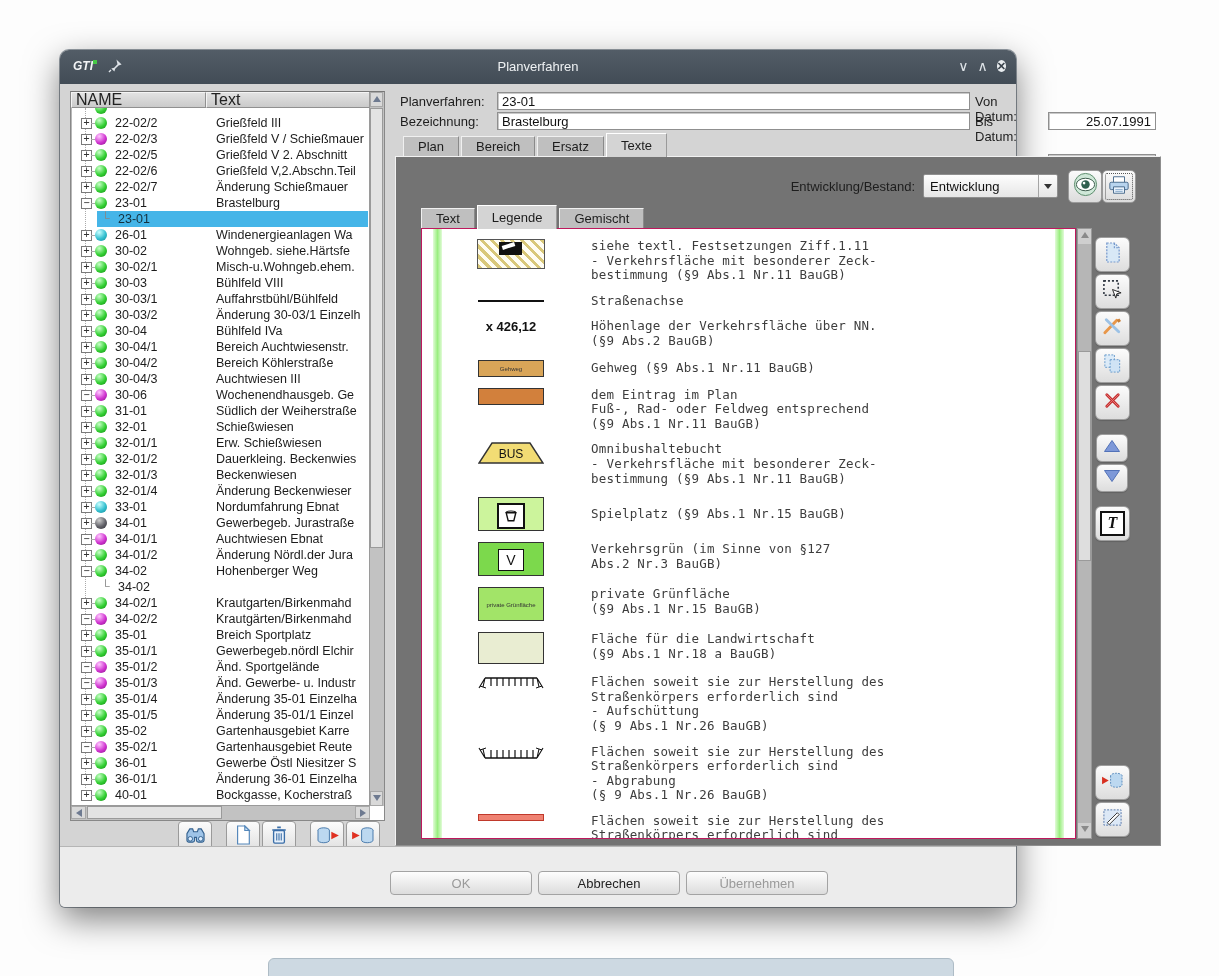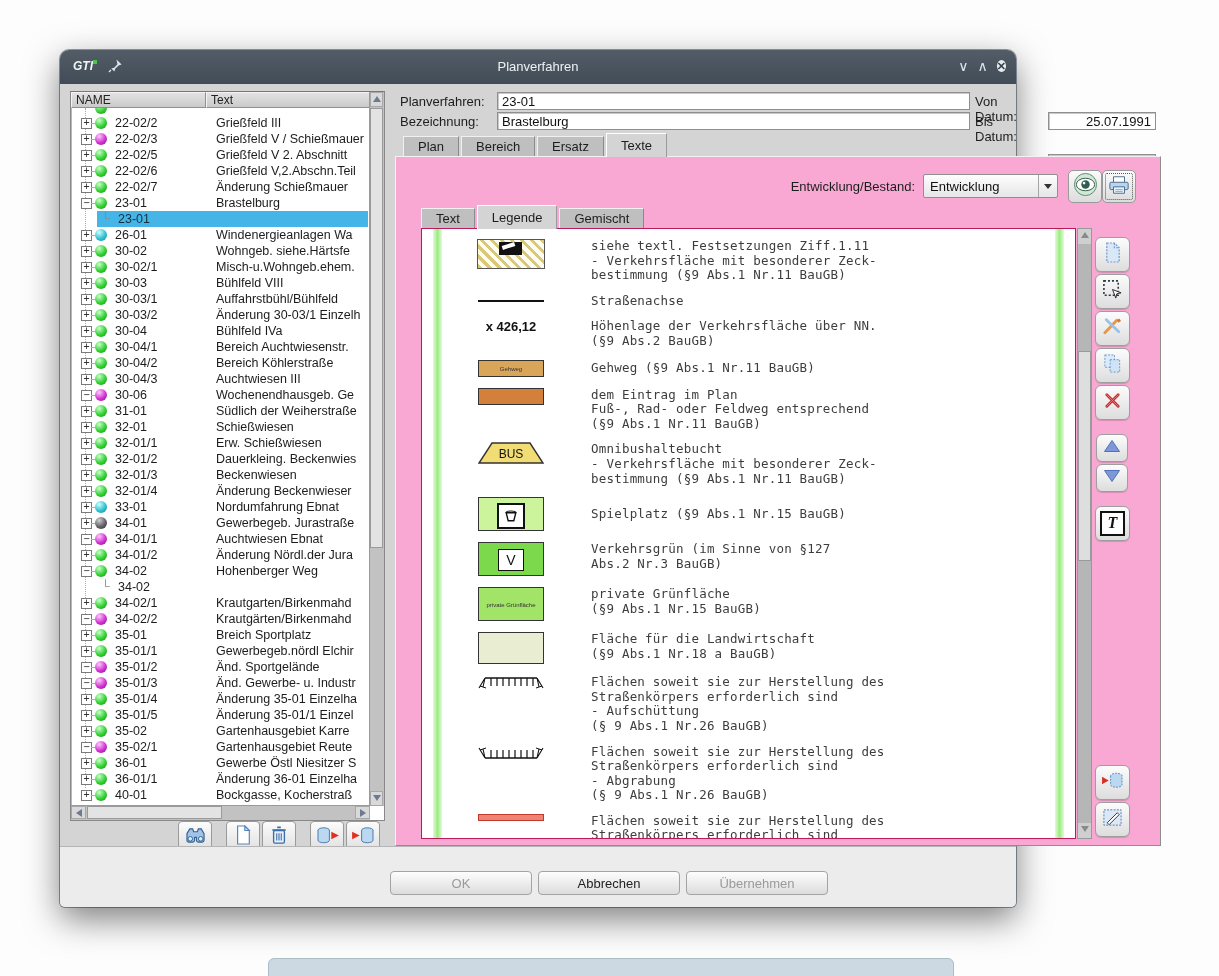--- a/index.html
+++ b/index.html
@@ -11,21 +11,21 @@
   .logo{position:absolute;left:13px;top:9px;font-style:italic;font-weight:bold;font-size:12px;letter-spacing:0;color:#f2f4f6;}
   .logo::after{content:"";position:absolute;right:-4px;top:1px;width:4px;height:4px;background:#46c846;}
   .pin{position:absolute;left:48px;top:8px;width:16px;height:16px;cursor:pointer;}
   .title{position:absolute;left:0;right:0;top:9px;text-align:center;font-size:13px;color:#eef1f3;}
   .tb-btns{position:absolute;right:10px;top:6px;display:flex;align-items:center;gap:9px;}
   .tb-glyph{font-size:14px;color:#dfe4e8;width:16px;text-align:center;cursor:pointer;}
   .tb-close{width:18px;height:18px;border-radius:50%;background:#e9edf0;color:#39424b;font-size:11px;font-weight:bold;line-height:18px;text-align:center;cursor:pointer;}
   
   .tree-panel{position:absolute;left:10px;top:41px;width:313px;height:728px;background:#fff;border:1px solid #888;border-top-color:#777;box-shadow:inset 1px 1px 0 #b8b8b8;}
   .tree-head{position:absolute;left:0;top:0;right:14px;height:16px;display:flex;}
-  .th-cell{background:linear-gradient(#e2e2e2,#cacaca);border:1px solid;border-color:#f4f4f4 #909090 #909090 #f4f4f4;font-size:12px;color:#222;padding:0 4px;box-sizing:border-box;line-height:14px;}
+  .th-cell{background:linear-gradient(#e2e2e2,#cacaca);border:1px solid;border-color:#f4f4f4 #909090 #909090 #f4f4f4;font-size:16px;color:#222;padding:0 4px;box-sizing:border-box;line-height:14px;}
   .th-name{width:135px;}
   .th-text{flex:1;}
   .tree-rows{position:absolute;left:0;top:16px;width:297px;height:694px;overflow:hidden;}
   .guide{position:absolute;left:14px;top:0;bottom:14px;width:0;border-left:1px dotted #aaa;}
   .trow{position:relative;height:16px;white-space:nowrap;overflow:hidden;width:297px;cursor:default;}
   .trow.clip{height:7px;}
   .trow.clip .ball{top:-6px;}
   .trow .box{position:absolute;left:10px;top:3px;width:9px;height:9px;border:1px solid #7a7a7a;background:#fff;font:10px/8px "DejaVu Sans Mono",monospace;text-align:center;color:#333;z-index:2;cursor:pointer;}
   .trow .box::after{content:"";position:absolute;left:9px;top:4px;width:4px;height:1px;background:#aaa;}
   .trow .conn{position:absolute;left:30px;top:0px;font-size:12px;color:#888;z-index:2;}
@@ -56,21 +56,21 @@
   .tt-btn{width:32px;height:30px;margin-right:2px;border:1px solid #9a9a9a;border-radius:4px;background:linear-gradient(#fcfcfc,#dedede);display:flex;align-items:center;justify-content:center;cursor:pointer;}
   .tt-sep{width:12px;height:30px;}
   
   .flabel{position:absolute;font-size:13px;color:#1d1d1d;}
   .finput{position:absolute;height:18px;background:#fff;border:1px solid #8f8f8f;box-shadow:inset 1px 1px 0 #c9c9c9;font-size:13px;font-family:"Liberation Sans",sans-serif;padding:0 4px;box-sizing:border-box;color:#111;}
   .finput.rt{text-align:right;}
   
   .main-tabs{position:absolute;left:343px;top:84px;height:23px;display:flex;align-items:flex-end;}
   .tab{height:20px;line-height:20px;padding:0 14px;font-size:13px;color:#1d1d1d;background:#bfbfbf;border:1px solid;border-color:#f0f0f0 #8a8a8a #8a8a8a #f0f0f0;border-bottom:none;margin-right:2px;cursor:pointer;}
   .tab.active{height:23px;line-height:23px;background:#d4d4d4;border-color:#fff #9a9a9a transparent #fff;position:relative;z-index:3;}
-  .panel{position:absolute;left:335px;top:106px;width:766px;height:690px;background:#f9a8d4;border:1px solid;border-color:#f2f2f2 #8e8e8e #8e8e8e #f2f2f2;box-sizing:border-box;}
+  .panel{position:absolute;left:335px;top:106px;width:766px;height:690px;background:#737373;border:1px solid;border-color:#f2f2f2 #8e8e8e #8e8e8e #f2f2f2;box-sizing:border-box;}
   
   .vc-label{position:absolute;font-size:13px;color:#1d1d1d;}
   .combo{position:absolute;height:24px;background:linear-gradient(#fdfdfd,#e6e6e6);border:1px solid #8f8f8f;border-radius:2px;box-sizing:border-box;display:flex;align-items:center;cursor:pointer;}
   .combo .val{flex:1;padding:0 6px;font-size:13px;color:#111;}
   .combo .cbtn{width:18px;height:100%;border-left:1px solid #a5a5a5;display:flex;align-items:center;justify-content:center;}
   .cbtn i{width:0;height:0;border-left:4px solid transparent;border-right:4px solid transparent;border-top:5px solid #333;}
   .vc-btn{position:absolute;width:32px;height:31px;border:1px solid #9a9a9a;border-radius:5px;background:linear-gradient(#fbfbfb,#dcdcdc);display:flex;align-items:center;justify-content:center;cursor:pointer;}
   .vc-btn.focused{outline:1px dotted #555;outline-offset:-4px;}
   
   .sub-tabs{position:absolute;left:25px;top:49px;height:23px;display:flex;align-items:flex-end;}

